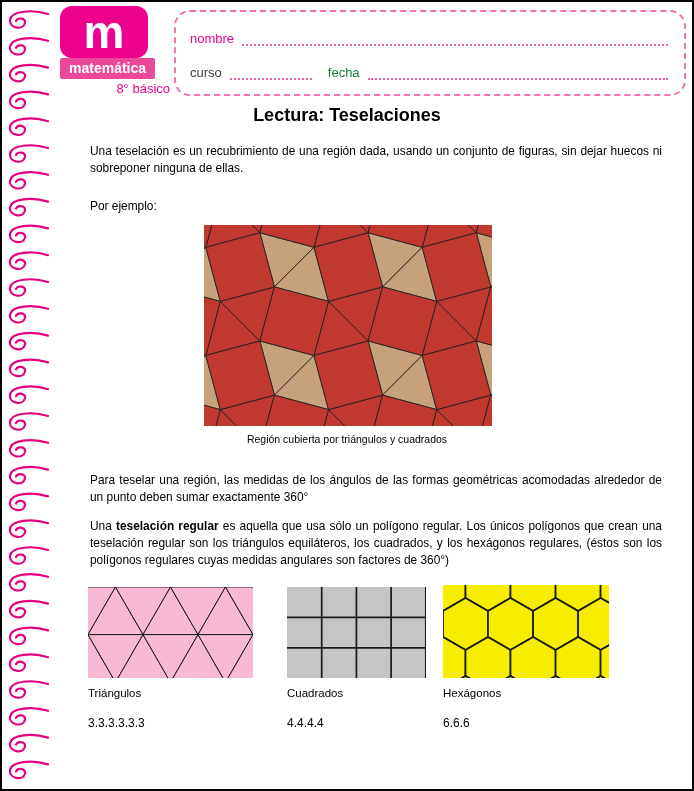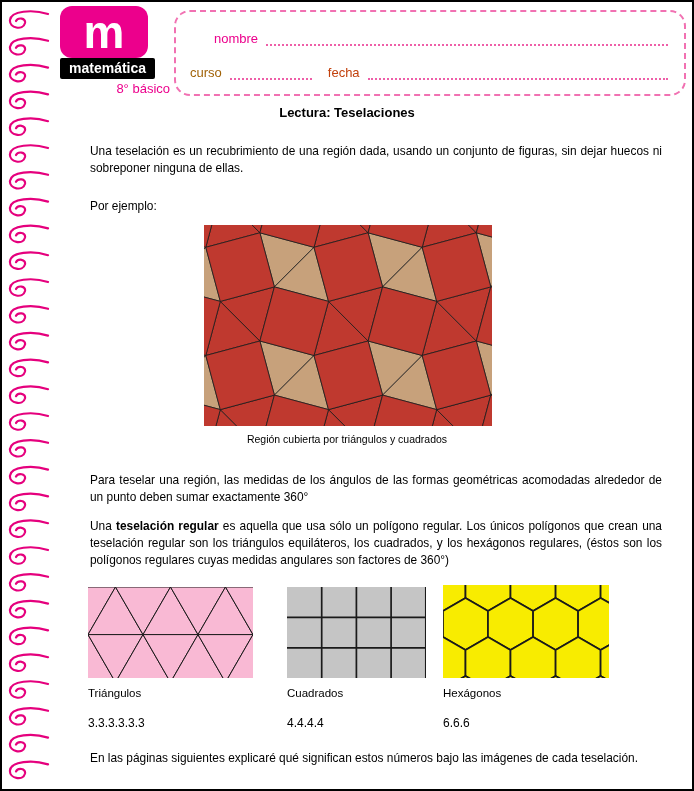--- a/index.html
+++ b/index.html
@@ -24,21 +24,21 @@
   .info-row{position:absolute;left:14px;right:16px;display:flex;align-items:flex-end;height:20px}
   .row-1{top:14px}.row-2{top:48px}
   .info-label{font-size:13px;padding-right:8px;white-space:nowrap}
   .dots{border-bottom:2px dotted #ee5fa8;height:16px}
   .dots.grow{flex:1}
   .dots.short{width:82px}
   .gap{width:16px}
 
   
   .page-title{position:absolute;left:0;right:0;top:103px;text-align:center;
-    font-weight:bold;font-size:13px}
+    font-weight:bold;font-size:18px}
   .body-text{position:absolute;left:88px;width:572px;font-size:11.9px;line-height:1.42;
     text-align:justify}
   .p-intro{top:141px}
   .p-example{top:196px;text-align:left}
   .p-angles{top:470px}
   .p-regular{top:516px}
   .p-closing{top:748px}
   .fig-caption{position:absolute;left:0;right:0;top:431px;text-align:center;
     font-weight:normal;font-size:10.5px}
 
@@ -60,33 +60,33 @@
 
 <div class="page">
 
   <svg id="spirals">
       <path d="M46 12 C30 7 9 9 8 18 C7 26 21 29 23 21 C24 16 16 15 14 19 M46 38.8 C30 33.8 9 35.8 8 44.8 C7 52.8 21 55.8 23 47.8 C24 42.8 16 41.8 14 45.8 M46 65.6 C30 60.599999999999994 9 62.599999999999994 8 71.6 C7 79.6 21 82.6 23 74.6 C24 69.6 16 68.6 14 72.6 M46 92.4 C30 87.4 9 89.4 8 98.4 C7 106.4 21 109.4 23 101.4 C24 96.4 16 95.4 14 99.4 M46 119.2 C30 114.2 9 116.2 8 125.2 C7 133.2 21 136.2 23 128.2 C24 123.2 16 122.2 14 126.2 M46 146 C30 141 9 143 8 152 C7 160 21 163 23 155 C24 150 16 149 14 153 M46 172.8 C30 167.8 9 169.8 8 178.8 C7 186.8 21 189.8 23 181.8 C24 176.8 16 175.8 14 179.8 M46 199.6 C30 194.6 9 196.6 8 205.6 C7 213.6 21 216.6 23 208.6 C24 203.6 16 202.6 14 206.6 M46 226.4 C30 221.4 9 223.4 8 232.4 C7 240.4 21 243.4 23 235.4 C24 230.4 16 229.4 14 233.4 M46 253.20000000000005 C30 248.20000000000005 9 250.20000000000005 8 259.20000000000005 C7 267.20000000000005 21 270.20000000000005 23 262.20000000000005 C24 257.20000000000005 16 256.20000000000005 14 260.20000000000005 M46 280 C30 275 9 277 8 286 C7 294 21 297 23 289 C24 284 16 283 14 287 M46 306.8 C30 301.8 9 303.8 8 312.8 C7 320.8 21 323.8 23 315.8 C24 310.8 16 309.8 14 313.8 M46 333.6 C30 328.6 9 330.6 8 339.6 C7 347.6 21 350.6 23 342.6 C24 337.6 16 336.6 14 340.6 M46 360.40000000000003 C30 355.40000000000003 9 357.40000000000003 8 366.40000000000003 C7 374.40000000000003 21 377.40000000000003 23 369.40000000000003 C24 364.40000000000003 16 363.40000000000003 14 367.40000000000003 M46 387.2 C30 382.2 9 384.2 8 393.2 C7 401.2 21 404.2 23 396.2 C24 391.2 16 390.2 14 394.2 M46 414 C30 409 9 411 8 420 C7 428 21 431 23 423 C24 418 16 417 14 421 M46 440.8 C30 435.8 9 437.8 8 446.8 C7 454.8 21 457.8 23 449.8 C24 444.8 16 443.8 14 447.8 M46 467.6 C30 462.6 9 464.6 8 473.6 C7 481.6 21 484.6 23 476.6 C24 471.6 16 470.6 14 474.6 M46 494.40000000000003 C30 489.40000000000003 9 491.40000000000003 8 500.40000000000003 C7 508.40000000000003 21 511.40000000000003 23 503.40000000000003 C24 498.40000000000003 16 497.40000000000003 14 501.40000000000003 M46 521.2 C30 516.2 9 518.2 8 527.2 C7 535.2 21 538.2 23 530.2 C24 525.2 16 524.2 14 528.2 M46 548 C30 543 9 545 8 554 C7 562 21 565 23 557 C24 552 16 551 14 555 M46 574.8000000000001 C30 569.8000000000001 9 571.8000000000001 8 580.8000000000001 C7 588.8000000000001 21 591.8000000000001 23 583.8000000000001 C24 578.8000000000001 16 577.8000000000001 14 581.8000000000001 M46 601.6 C30 596.6 9 598.6 8 607.6 C7 615.6 21 618.6 23 610.6 C24 605.6 16 604.6 14 608.6 M46 628.4 C30 623.4 9 625.4 8 634.4 C7 642.4 21 645.4 23 637.4 C24 632.4 16 631.4 14 635.4 M46 655.2 C30 650.2 9 652.2 8 661.2 C7 669.2 21 672.2 23 664.2 C24 659.2 16 658.2 14 662.2 M46 682 C30 677 9 679 8 688 C7 696 21 699 23 691 C24 686 16 685 14 689 M46 708.8000000000001 C30 703.8000000000001 9 705.8000000000001 8 714.8000000000001 C7 722.8000000000001 21 725.8000000000001 23 717.8000000000001 C24 712.8000000000001 16 711.8000000000001 14 715.8000000000001 M46 735.6 C30 730.6 9 732.6 8 741.6 C7 749.6 21 752.6 23 744.6 C24 739.6 16 738.6 14 742.6 M46 762.4 C30 757.4 9 759.4 8 768.4 C7 776.4 21 779.4 23 771.4 C24 766.4 16 765.4 14 769.4 " fill="none" stroke="#e5007d" stroke-width="2.2" stroke-linecap="round"></path>
     </svg>
 
   <div class="logo-square" style="background: rgb(236, 0, 140);">
     <span class="logo-letter">m</span>
   </div>
-  <div class="logo-banner" style="background: #000000;">matemática</div>
+  <div class="logo-banner" style="background: #ec4899;">matemática</div>
   <div class="logo-grade" style="color: rgb(236, 0, 140);">8° básico</div>
 
   <div class="info-box">
     <div class="info-row row-1">
-      <span class="info-label" style="color: rgb(236, 0, 140); margin-left: 24px;">nombre</span>
+      <span class="info-label" style="color: rgb(236, 0, 140);">nombre</span>
       <span class="dots grow"></span>
     </div>
     <div class="info-row row-2">
-      <span class="info-label" style="color: #a16207;">curso</span>
+      <span class="info-label" style="color: #404040;">curso</span>
       <span class="dots short"></span>
       <span class="gap"></span>
-      <span class="info-label" style="color: #c2410c;">fecha</span>
+      <span class="info-label" style="color: #15803d;">fecha</span>
       <span class="dots grow"></span>
     </div>
   </div>
 
   <div class="page-title">Lectura: Teselaciones</div>
 
   <p class="body-text p-intro">Una teselación es un recubrimiento de una región dada, usando un conjunto de figuras, sin dejar huecos ni sobreponer ninguna de ellas.</p>
   <p class="body-text p-example">Por ejemplo:</p>
 
   <svg id="snub">
@@ -375,15 +375,14 @@
     </svg>
 
   <div class="tile-label c-tri">Triángulos</div>
   <div class="tile-label c-sq">Cuadrados</div>
   <div class="tile-label c-hex">Hexágonos</div>
 
   <div class="tile-code c-tri">3.3.3.3.3.3</div>
   <div class="tile-code c-sq">4.4.4.4</div>
   <div class="tile-code c-hex">6.6.6</div>
 
-  <p class="body-text p-closing">En las páginas siguientes explicaré qué significan estos números bajo las imágenes de cada teselación.</p>
 
 </div>
 
 </body></html>

